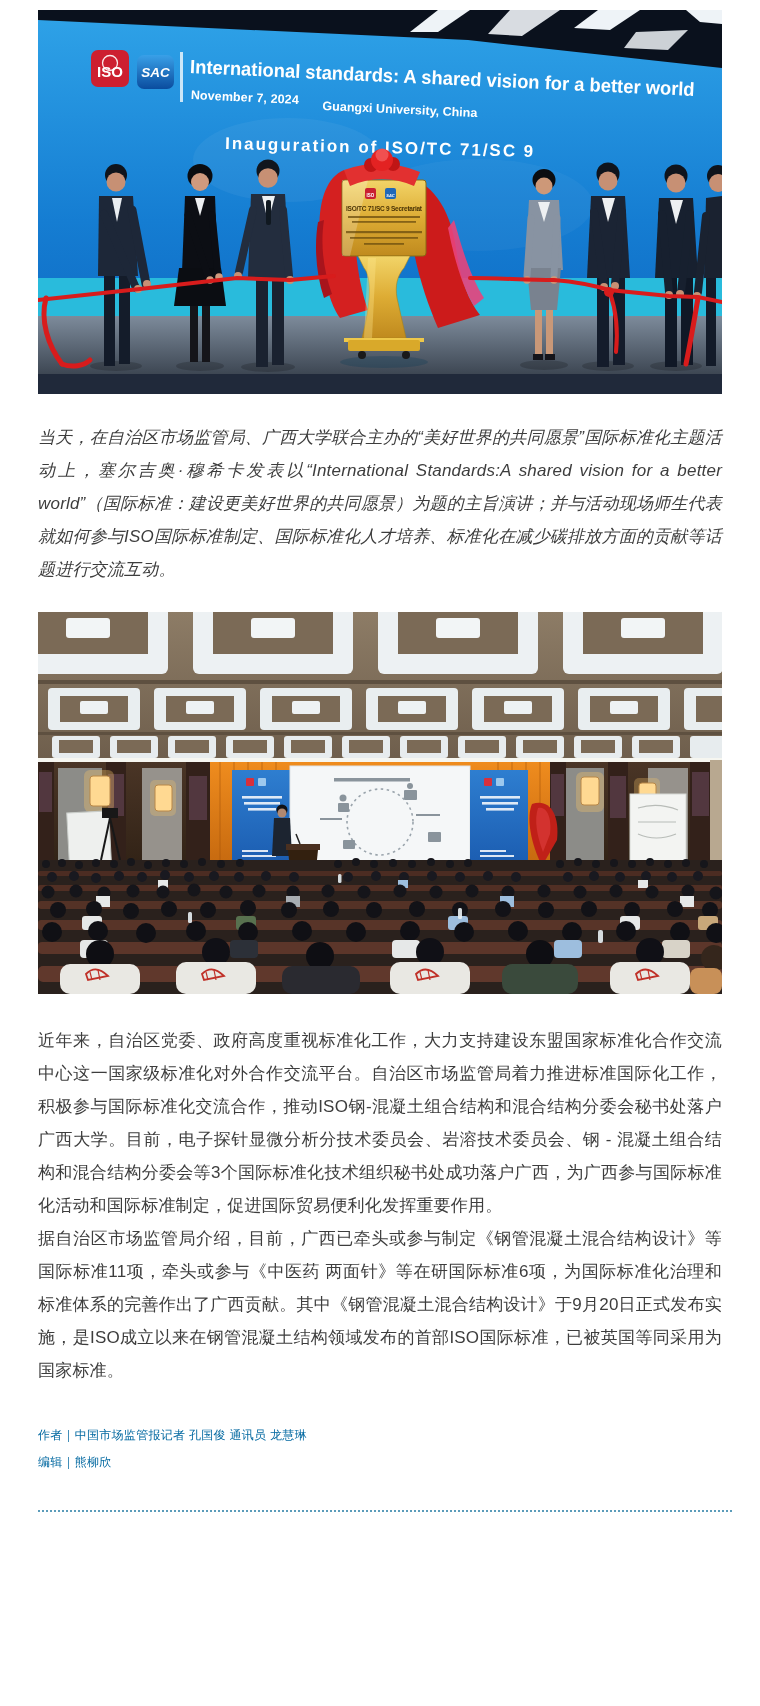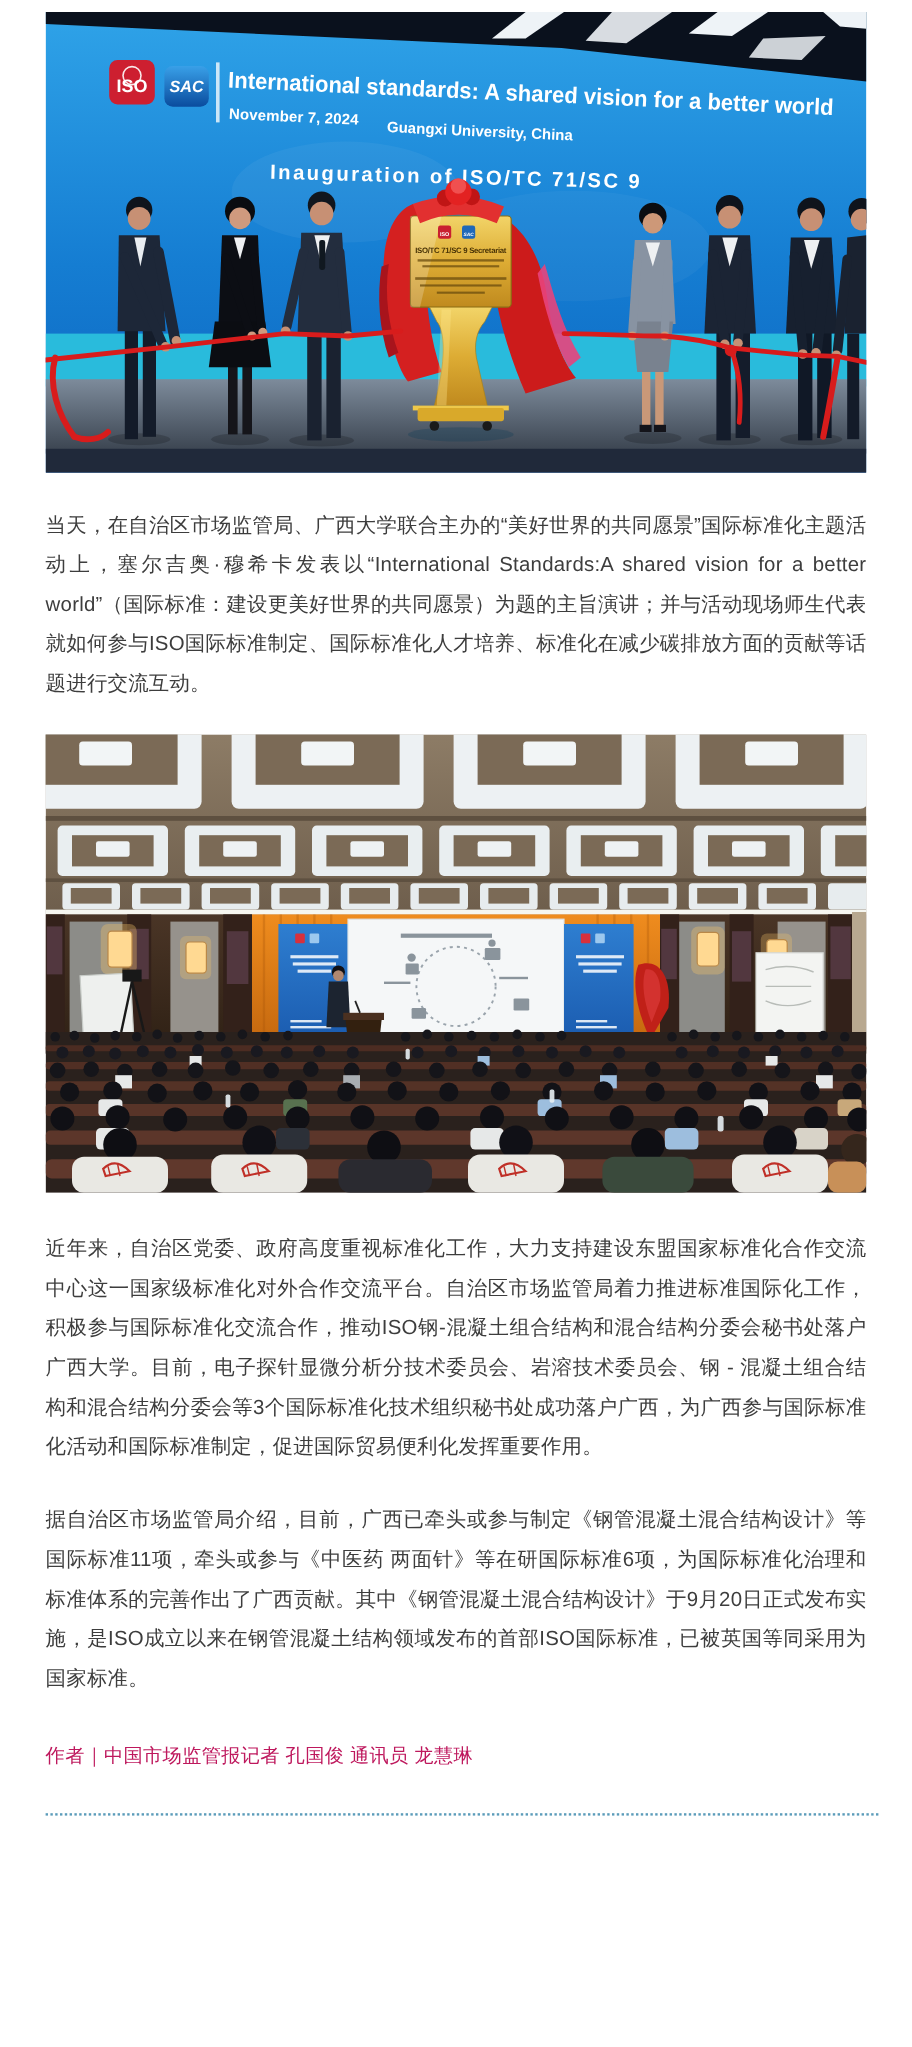--- a/index.html
+++ b/index.html
@@ -8,30 +8,30 @@
     width:760px; height:1706px; overflow:hidden;
     font-family:"Liberation Sans","DejaVu Sans",sans-serif;
     color:#3d3d3d;
   }
   .page { padding:10px 38px 0 38px; }
   p.para {
     font-size:17px; line-height:33px; text-align:justify;
     letter-spacing:0.2px; color:#3d3d3d;
   }
   .p1 { margin-bottom:25px; }
-  .p2 { margin-bottom:26px; }
-  .p3 { margin-bottom:28px; }
+  .p2 { margin-bottom:26px;font-style:italic; }
+  .p3 { }
   .p4 { margin-bottom:35px; }
   figure.photo { width:684px; display:block; line-height:0;border-radius:15px; }
   .fig1 { height:384px; margin-bottom:27px; }
   .fig2 { height:382px; margin-bottom:30px; }
   figure.photo svg { width:100%; height:100%; display:block; }
   .credits { margin-bottom:34px; }
   .credits p {
-    font-size:16px; line-height:27px; color:#be185d; letter-spacing:0.3px;
+    font-size:12px; line-height:27px; color:#0369a1; letter-spacing:0.3px;
   }
   .divider {
     border:0; border-top:2px dotted #5b9cba; height:0;
     margin:0 -10px 0 0;
   }
 </style>
 </head>
 <body>
 
 <div class="page">
@@ -611,17 +611,18 @@
       </g>
     </svg>
   </figure>
 
   <p class="para p3">近年来，自治区党委、政府高度重视标准化工作，大力支持建设东盟国家标准化合作交流中心这一国家级标准化对外合作交流平台。自治区市场监管局着力推进标准国际化工作，积极参与国际标准化交流合作，推动ISO钢-混凝土组合结构和混合结构分委会秘书处落户广西大学。目前，电子探针显微分析分技术委员会、岩溶技术委员会、钢 - 混凝土组合结构和混合结构分委会等3个国际标准化技术组织秘书处成功落户广西，为广西参与国际标准化活动和国际标准制定，促进国际贸易便利化发挥重要作用。</p>
 
   <p class="para p4">据自治区市场监管局介绍，目前，广西已牵头或参与制定《钢管混凝土混合结构设计》等国际标准11项，牵头或参与《中医药 两面针》等在研国际标准6项，为国际标准化治理和标准体系的完善作出了广西贡献。其中《钢管混凝土混合结构设计》于9月20日正式发布实施，是ISO成立以来在钢管混凝土结构领域发布的首部ISO国际标准，已被英国等同采用为国家标准。</p>
 
   <div class="credits">
     <p>作者｜中国市场监管报记者 孔国俊 通讯员 龙慧琳</p>
+    <p>编辑｜熊柳欣</p>
   </div>
 
   <hr class="divider">
 
 </div>
 
 </body></html>

